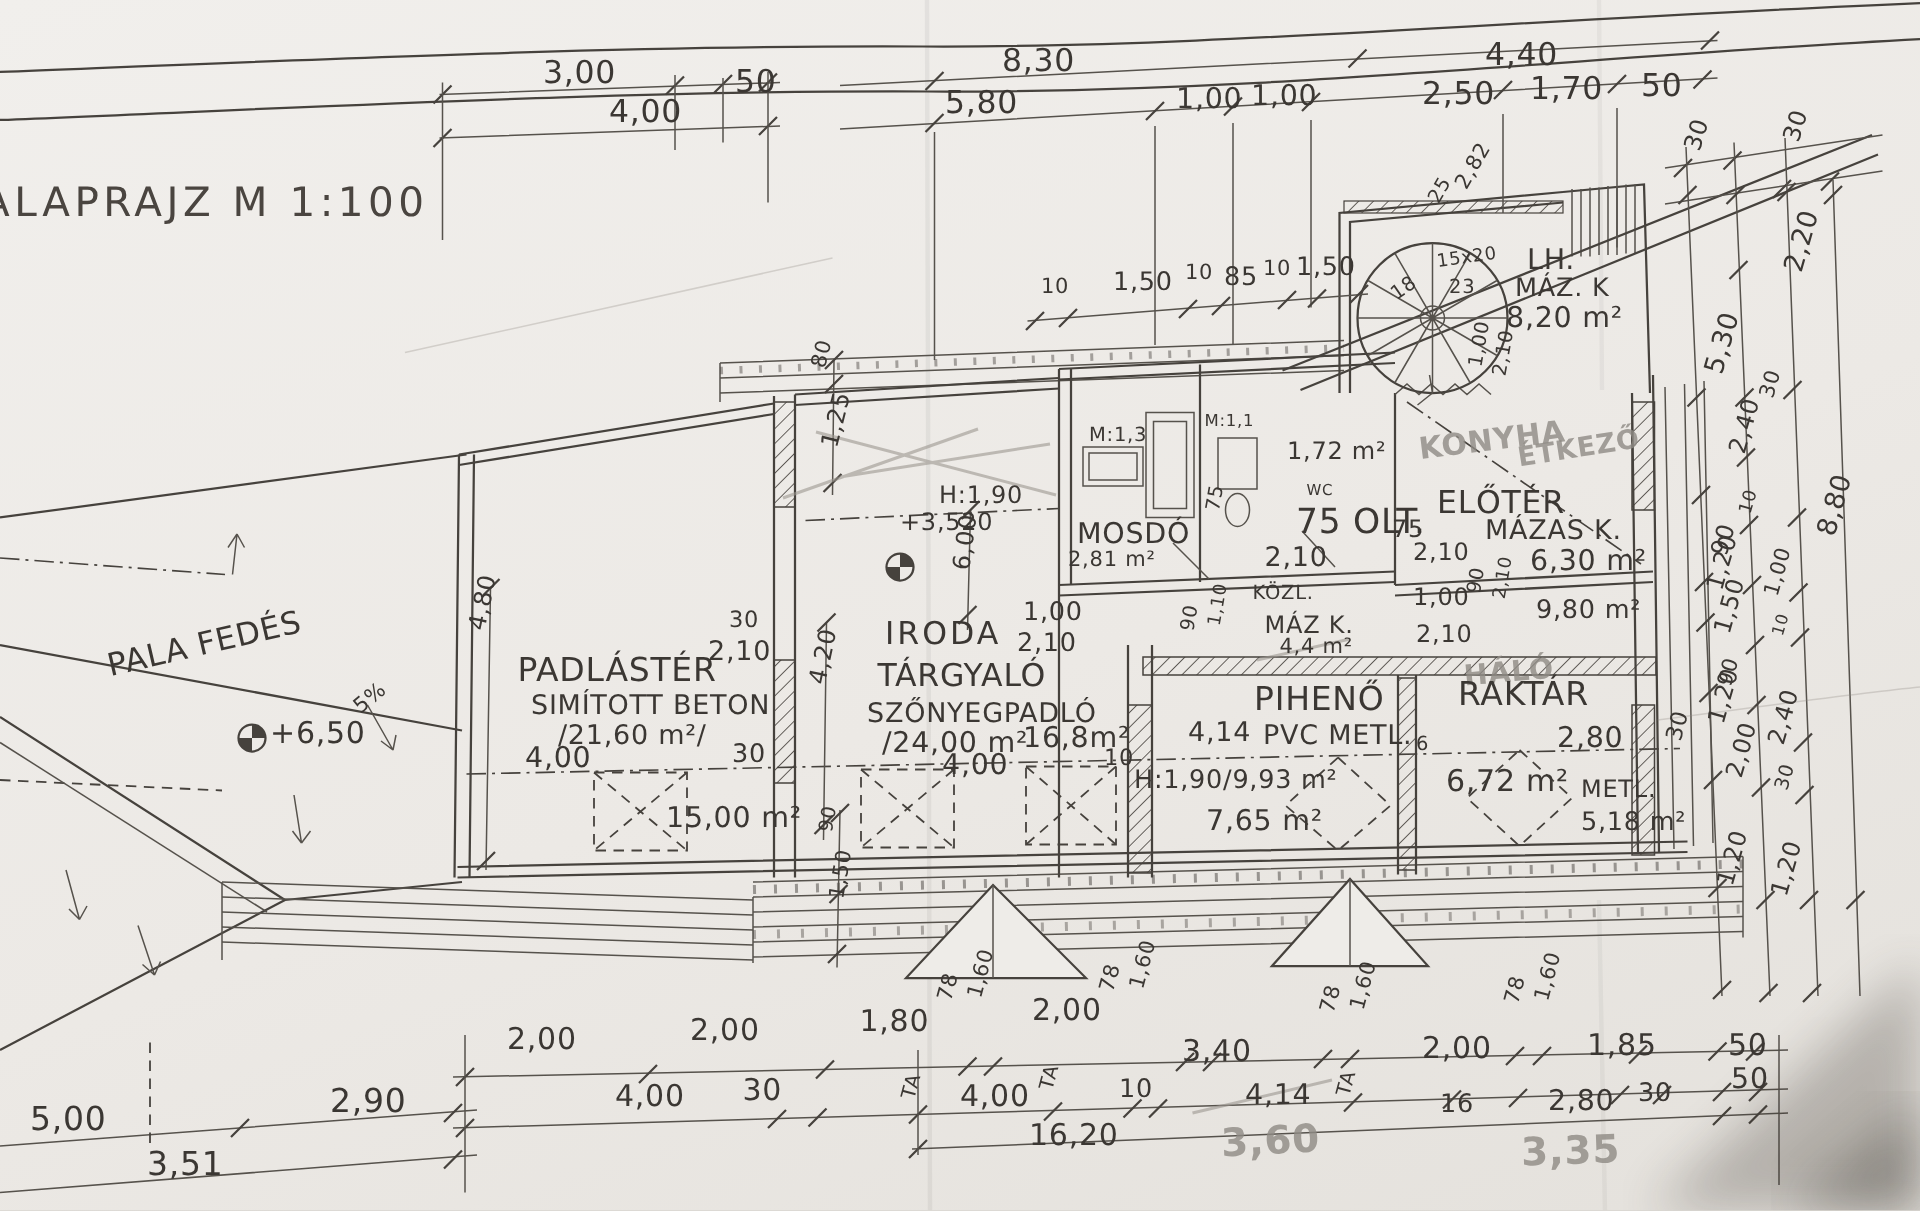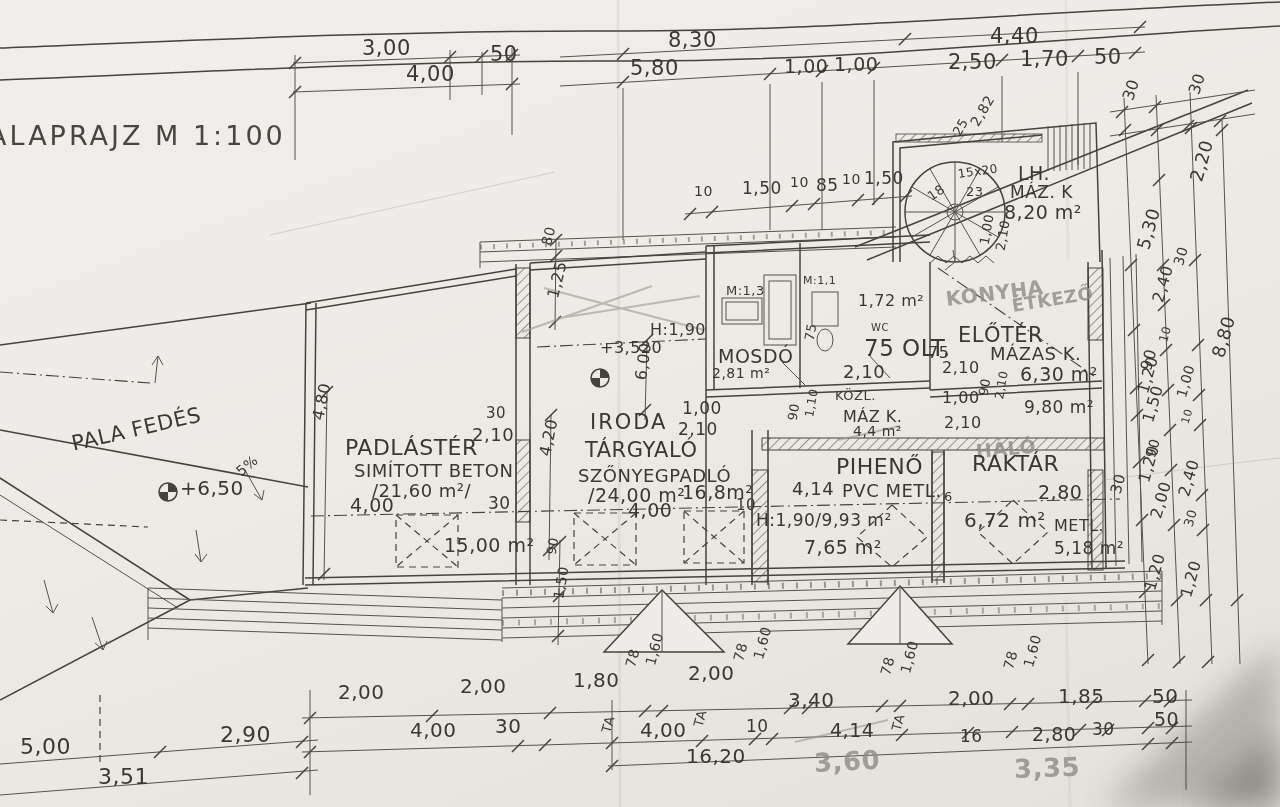--- a/index.html
+++ b/index.html
@@ -230,21 +230,21 @@
       <span class="lbl" style="left: 984px; top: 238px; font-size: 13px; transform: rotate(-80deg);">1,00</span>
       <span class="lbl" style="left: 1000px; top: 244px; font-size: 13px; transform: rotate(-80deg);">2,10</span>
       <span class="lbl" style="left: 694px; top: 184px; font-size: 14px;">10</span>
       <span class="lbl" style="left: 742px; top: 180px; font-size: 17px;">1,50</span>
       <span class="lbl" style="left: 790px; top: 175px; font-size: 14px;">10</span>
       <span class="lbl" style="left: 816px; top: 177px; font-size: 17px;">85</span>
       <span class="lbl" style="left: 842px; top: 172px; font-size: 14px;">10</span>
       <span class="lbl" style="left: 864px; top: 170px; font-size: 17px;">1,50</span>
       <span class="lbl" style="left: 546px; top: 238px; font-size: 14px; transform: rotate(-76deg);">80</span>
       <span class="lbl" style="left: 553px; top: 290px; font-size: 16px; transform: rotate(-76deg);">1,25</span>
-      <span class="lbl" style="left: 626px; top: 322px; font-size: 16px; margin-left: 24px;">H:1,90</span>
+      <span class="lbl" style="left: 626px; top: 322px; font-size: 16px;">H:1,90</span>
       <span class="lbl" style="left: 600px; top: 340px; font-size: 16px;">+3,520</span>
       <span class="lbl" style="left: 641px; top: 372px; font-size: 16px; transform: rotate(-82deg);">6,00</span>
       <span class="lbl room" style="left: 590px; top: 412px; font-size: 21px;">IRODA</span>
       <span class="lbl" style="left: 682px; top: 400px; font-size: 17px;">1,00</span>
       <span class="lbl" style="left: 678px; top: 421px; font-size: 17px;">2,10</span>
       <span class="lbl" style="left: 585px; top: 440px; font-size: 21px;">TÁRGYALÓ</span>
       <span class="lbl" style="left: 578px; top: 467px; font-size: 18px;">SZŐNYEGPADLÓ</span>
       <span class="lbl" style="left: 588px; top: 486px; font-size: 19px;">/24,00 m²</span>
       <span class="lbl" style="left: 682px; top: 483px; font-size: 19px;">16,8m²</span>
       <span class="lbl" style="left: 628px; top: 501px; font-size: 19px;">4,00</span>

